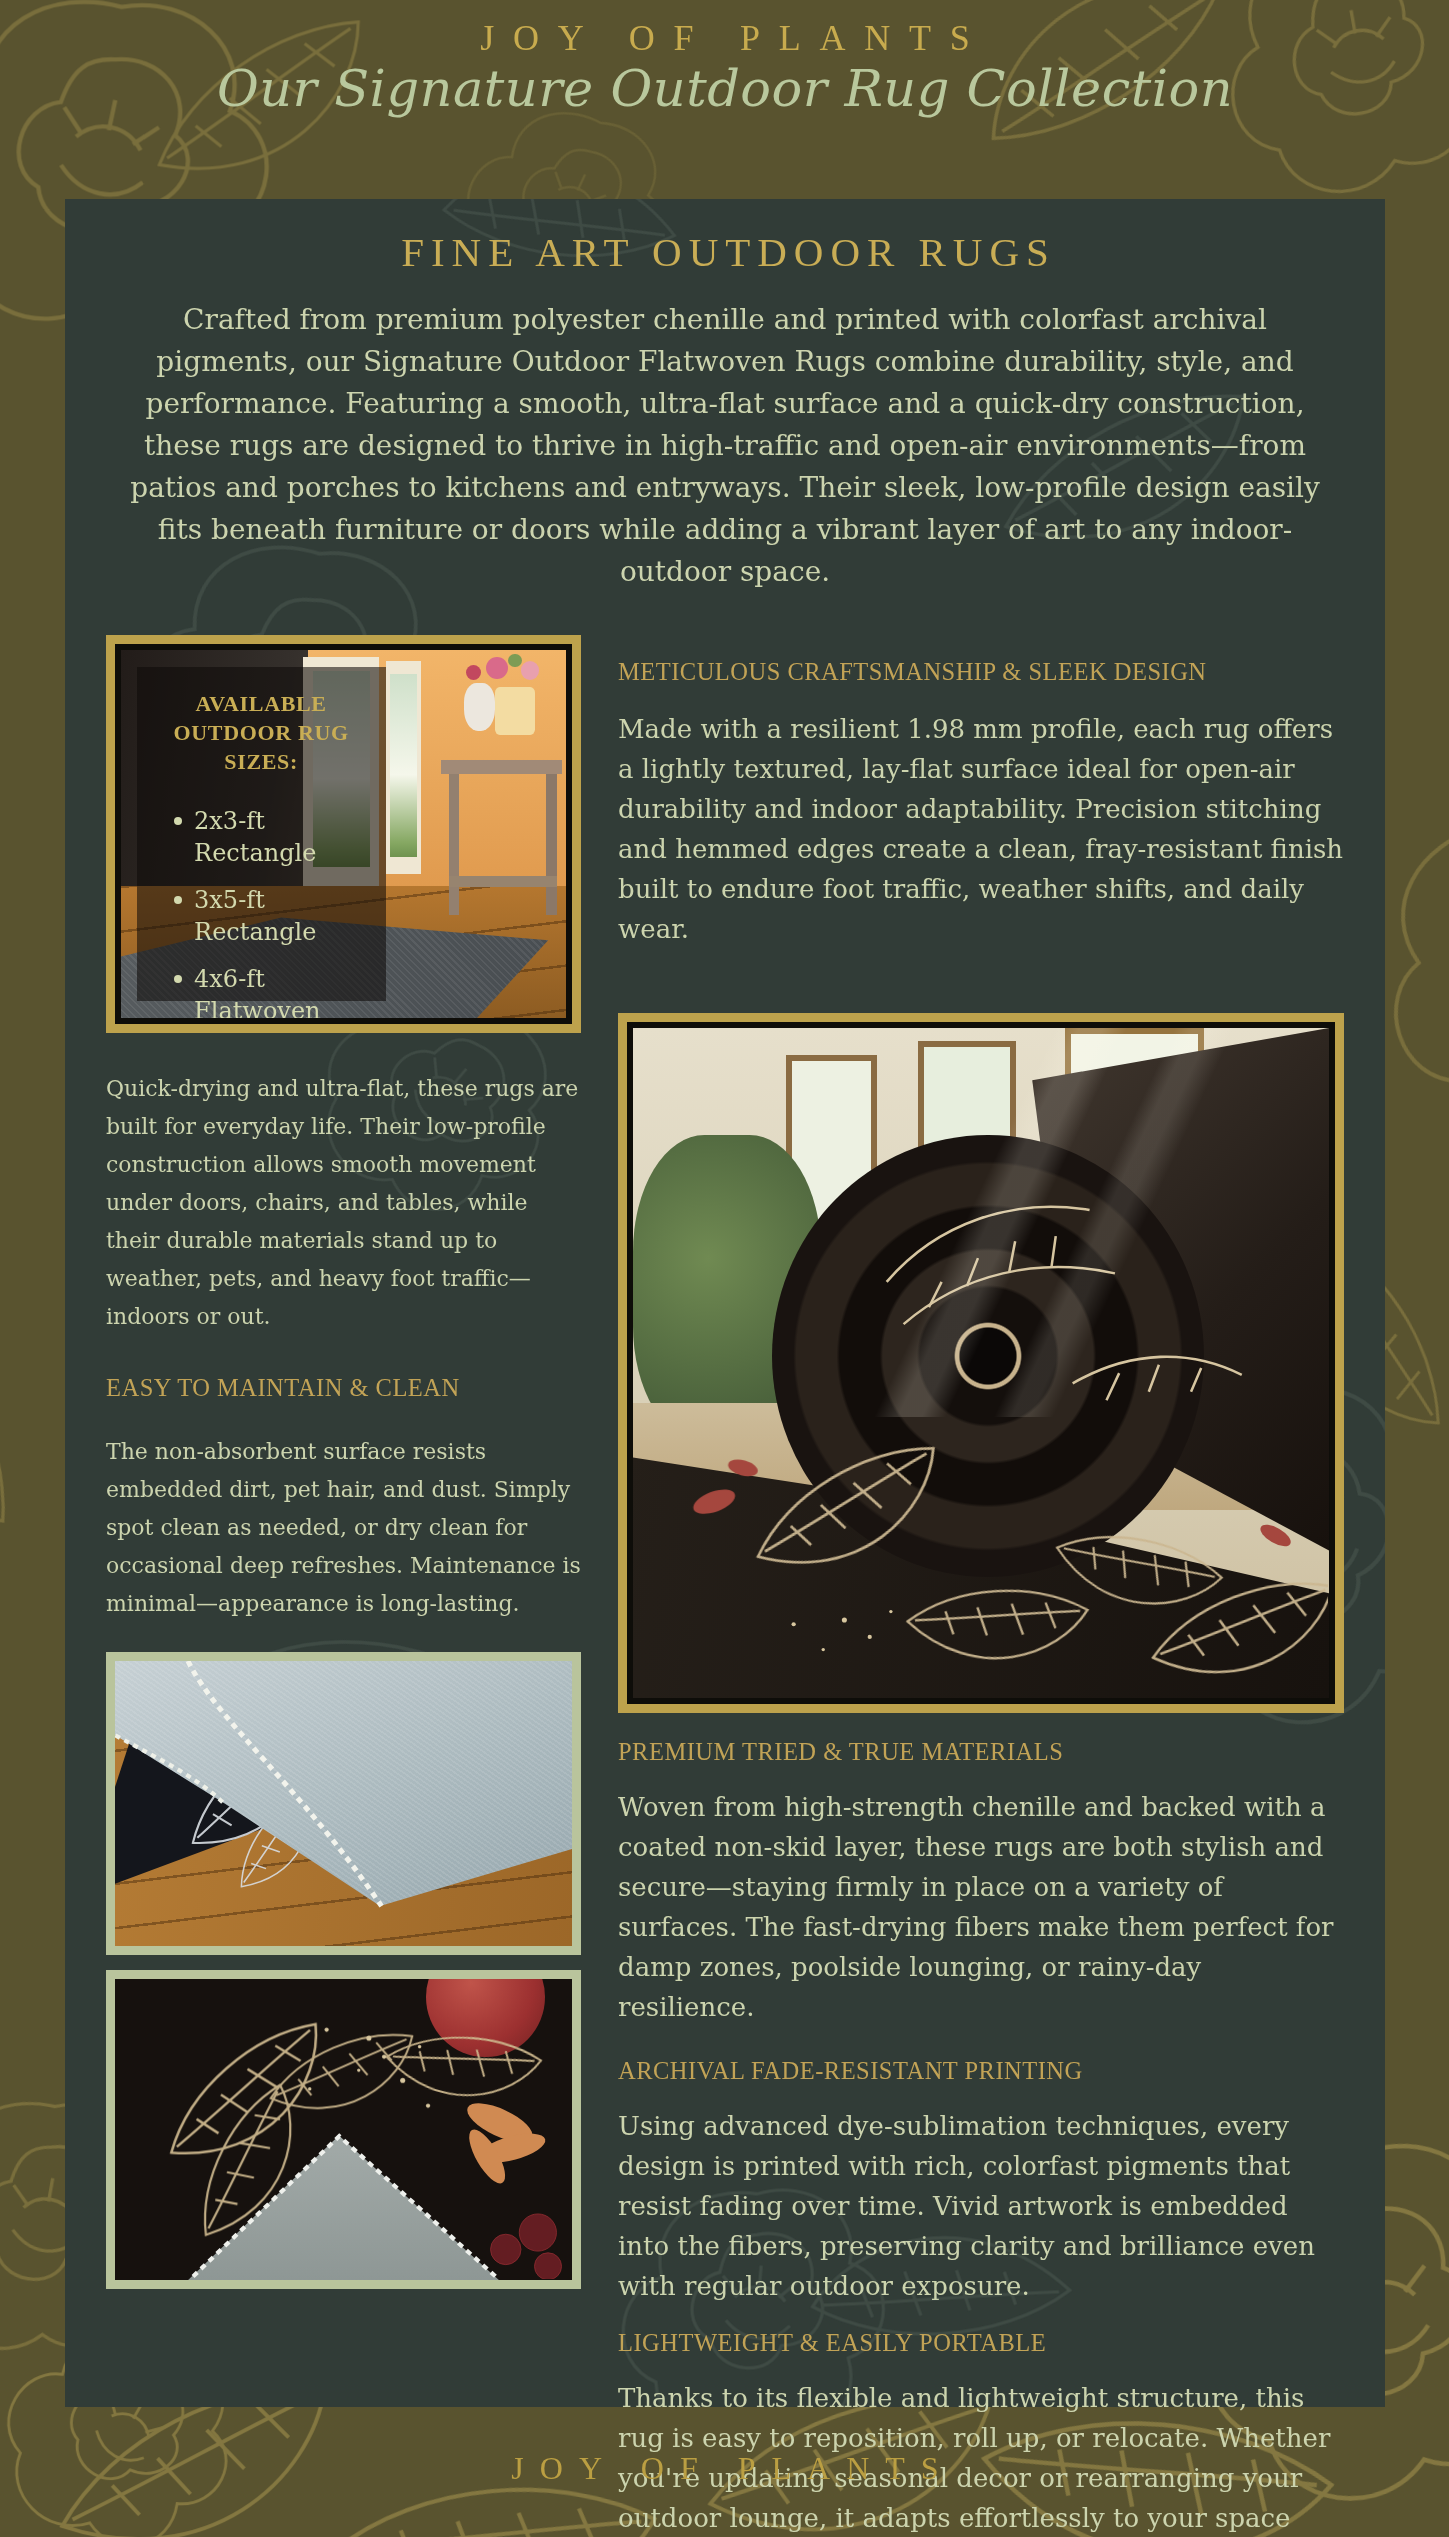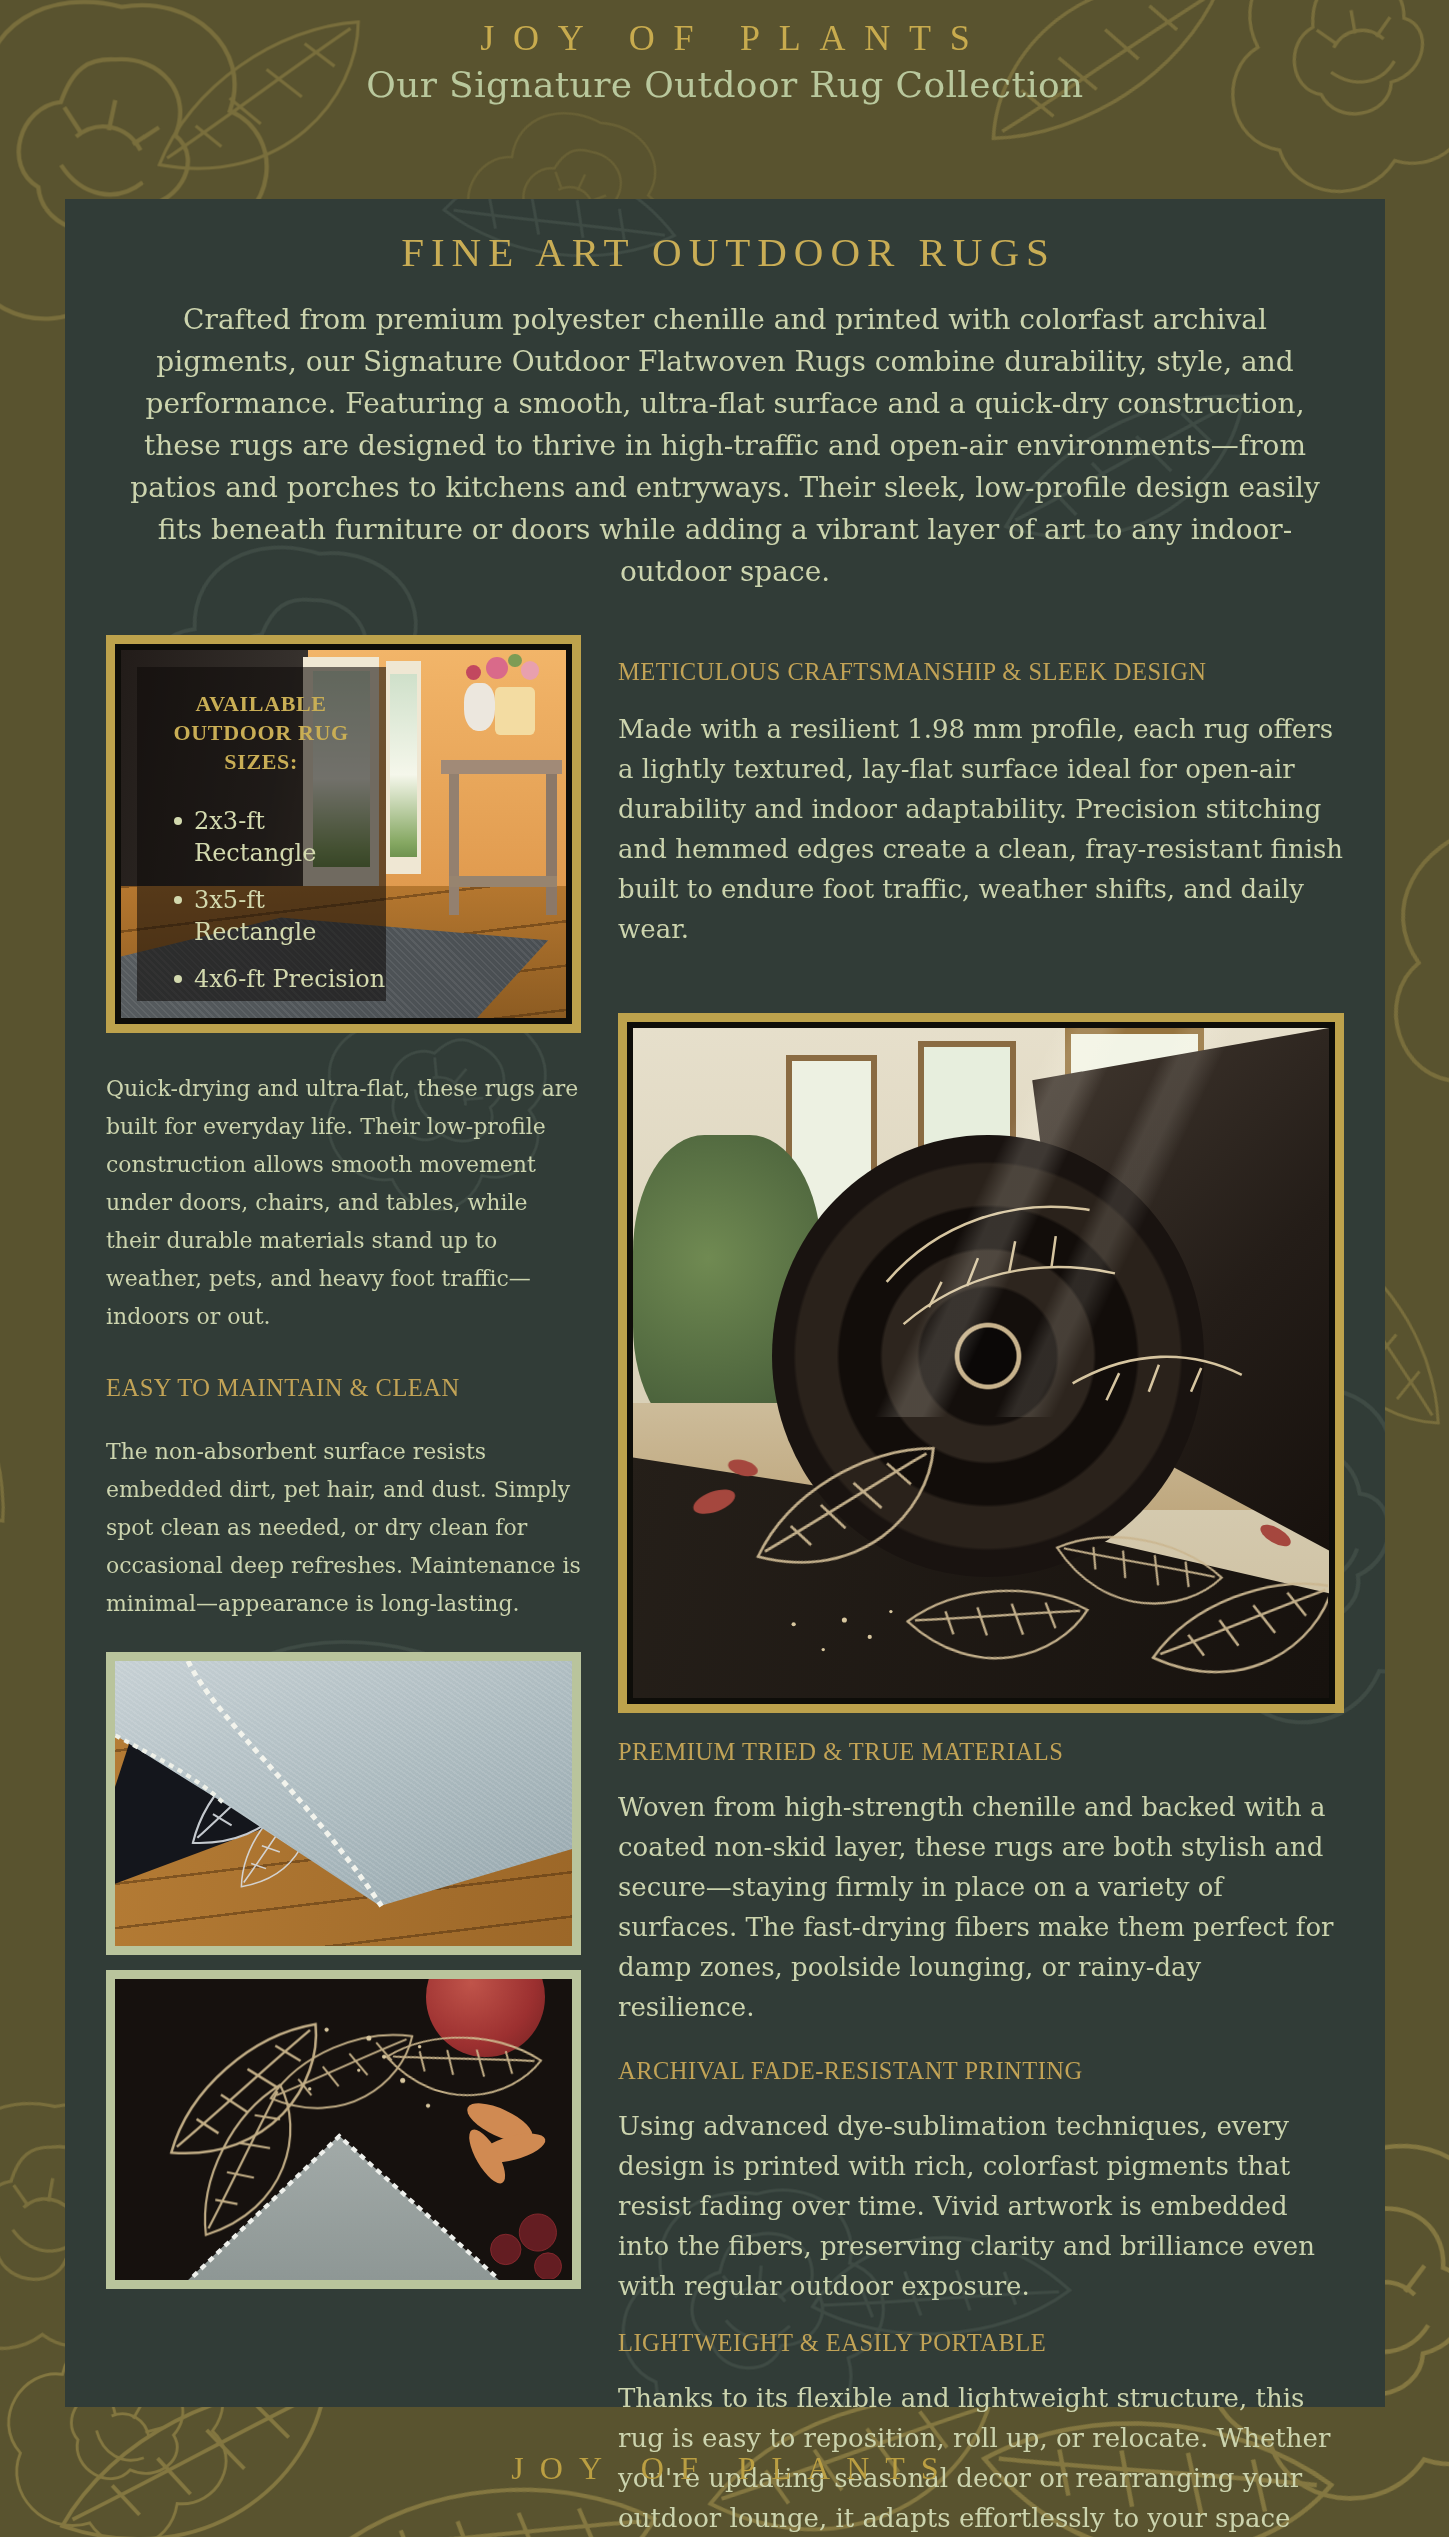--- a/index.html
+++ b/index.html
@@ -15,23 +15,22 @@
   svg.panel-pattern { position:absolute; inset:0; width:100%; height:100%; pointer-events:none; }
 
   
   .header { position:relative; height:199px; text-align:center; padding-top:17px; }
   .brand {
     font-family: "Liberation Serif", serif;
     font-size: 36px; letter-spacing: .52em; text-indent:.52em;
     color:#c8ab4e; font-weight:400;
   }
   .script {
-    margin-top: 5px;
-    font-family: "DejaVu Serif", serif; 
-    font-size: 36px; color:#b9c89d; letter-spacing:.01em;
+    font-family: "DejaVu Serif", serif; font-style: italic;
+    font-size: 51px; color:#b9c89d; letter-spacing:.01em;
   }
 
   
   .panel {
     position:absolute; left:65px; top:199px; width:1320px; height:2208px;
     background:#313c37;
   }
   .panel-inner { position:relative; height:100%; padding:29px 41px 0; }
   .title {
     text-align:center; color:#c9ad55; font-weight:400;
@@ -283,21 +282,21 @@
                   <li>
                       <span class="dot"></span>
                       <span>2x3-ft Rectangle</span>
                     </li>
                   <li>
                       <span class="dot"></span>
                       <span>3x5-ft Rectangle</span>
                     </li>
                   <li>
                       <span class="dot"></span>
-                      <span>4x6-ft Precision</span>
+                      <span>4x6-ft Flatwoven</span>
                     </li>
 
                 </ul>
               </div>
             </div>
           </figure>
 
           <p class="sect m-htp">Quick-drying and ultra-flat, these rugs are built for everyday life. Their low-profile construction allows smooth movement under doors, chairs, and tables, while their durable materials stand up to weather, pets, and heavy foot traffic—indoors or out.</p>
 
           <h2 class="sect m-mt">EASY TO MAINTAIN &amp; CLEAN</h2>

